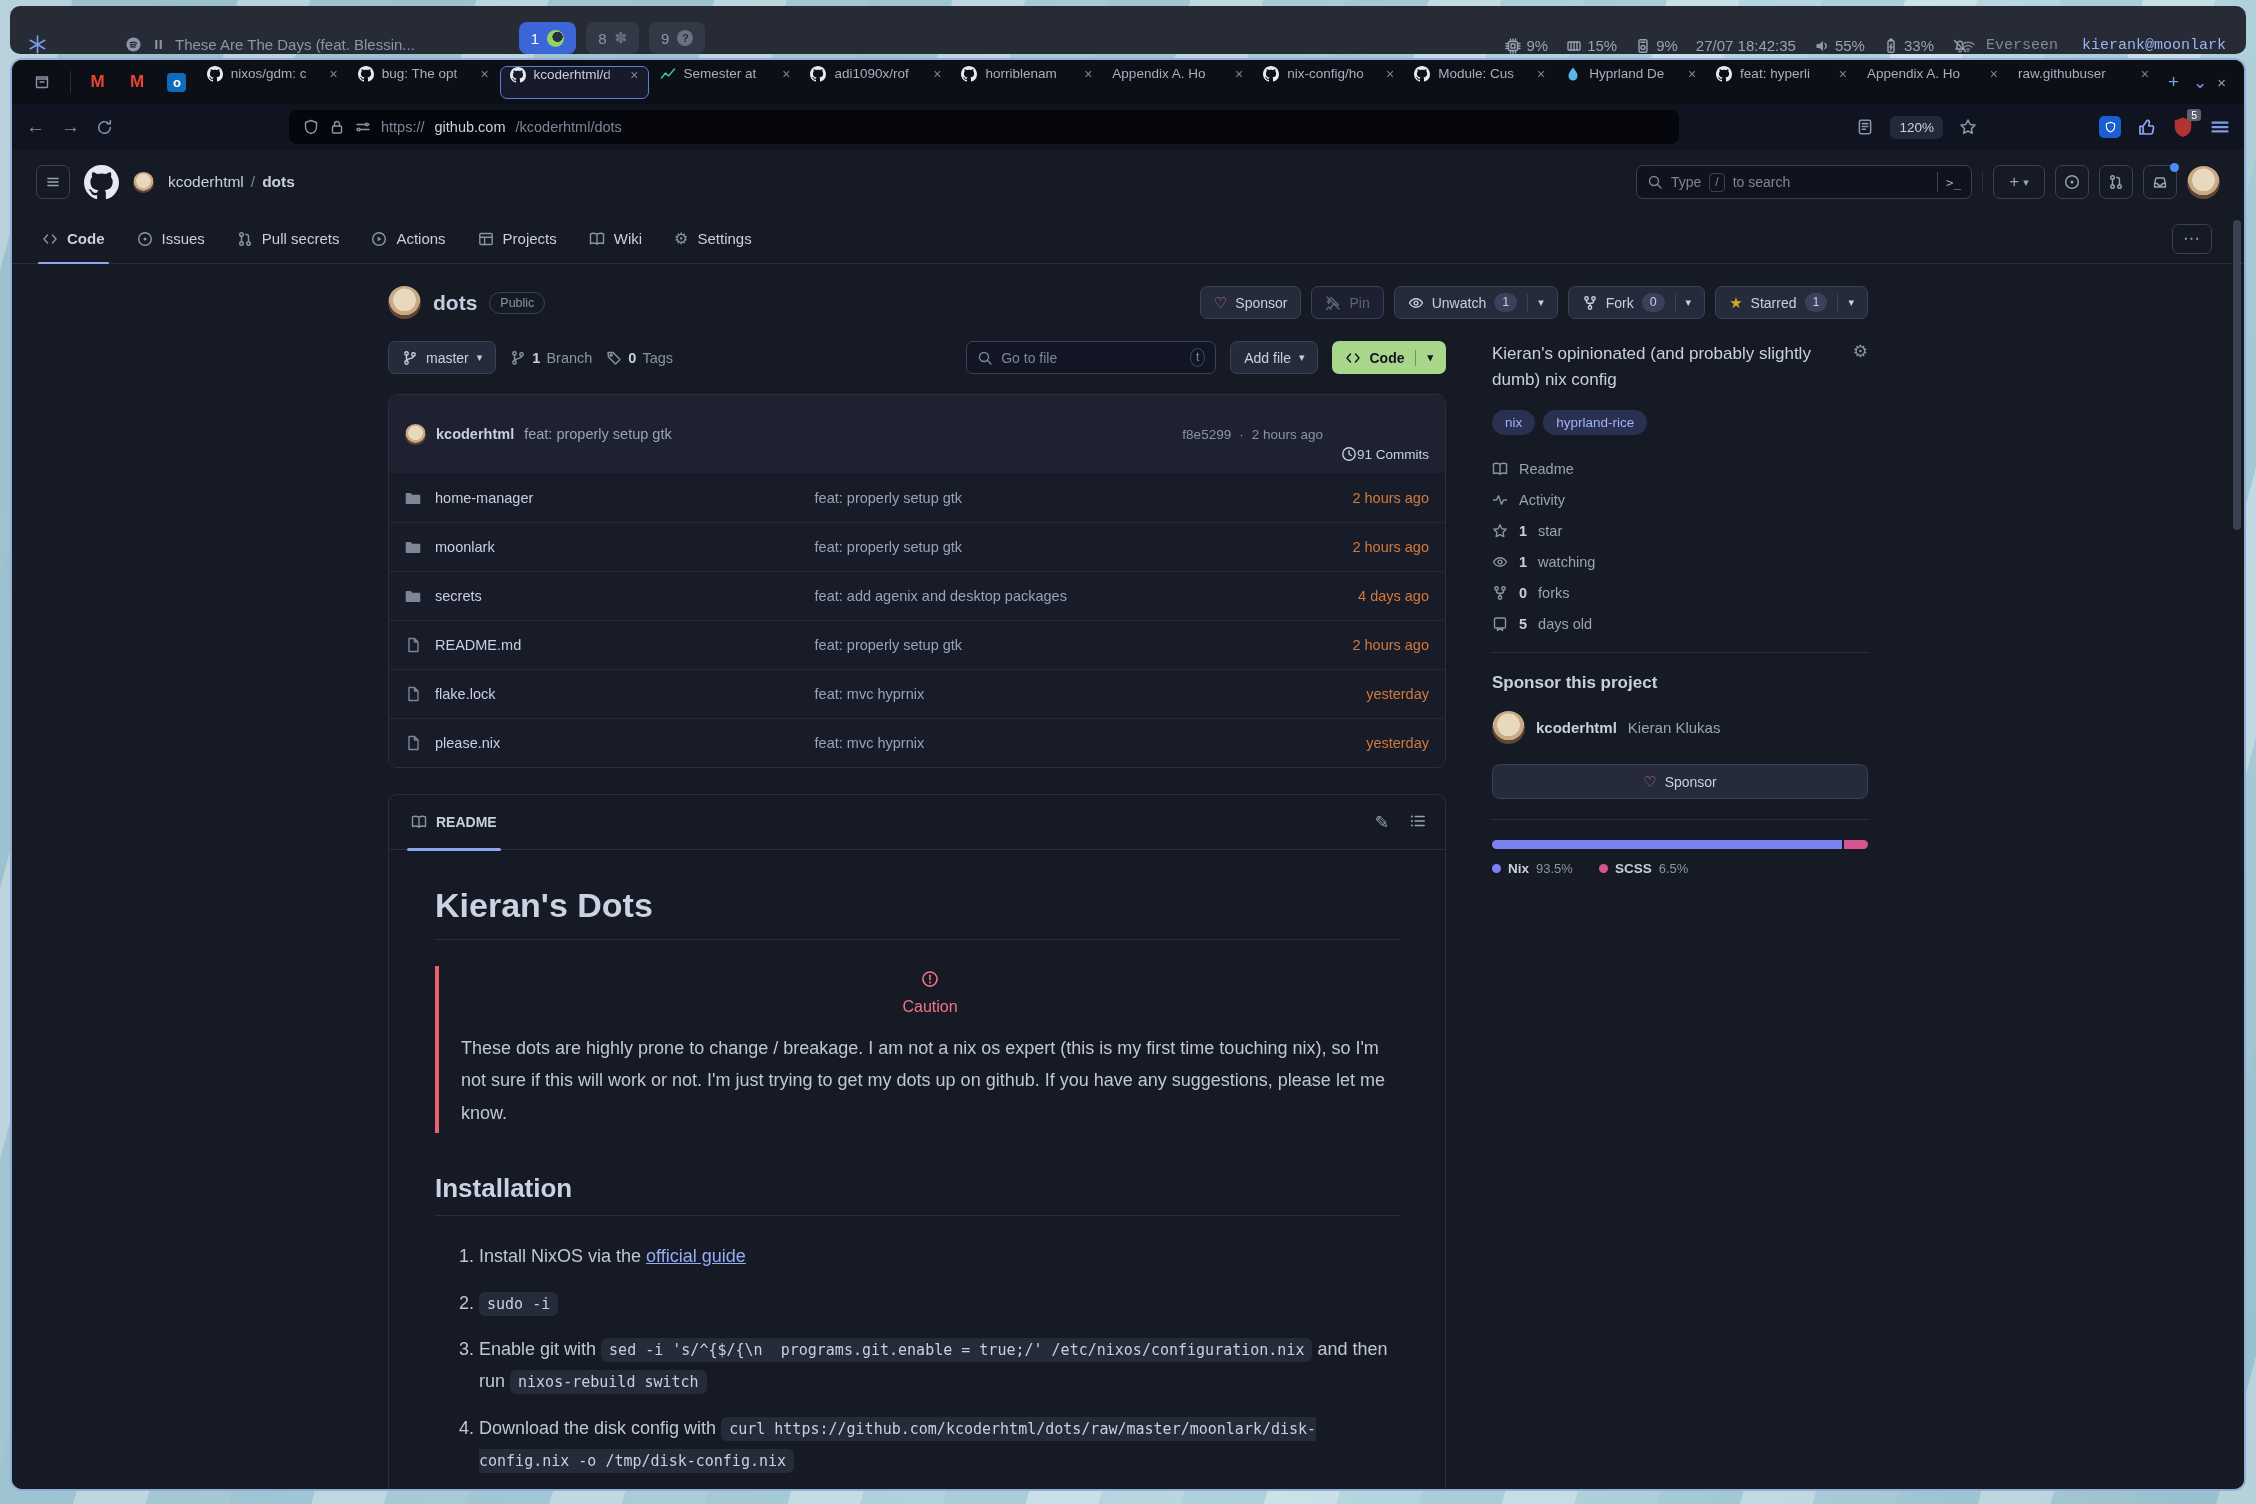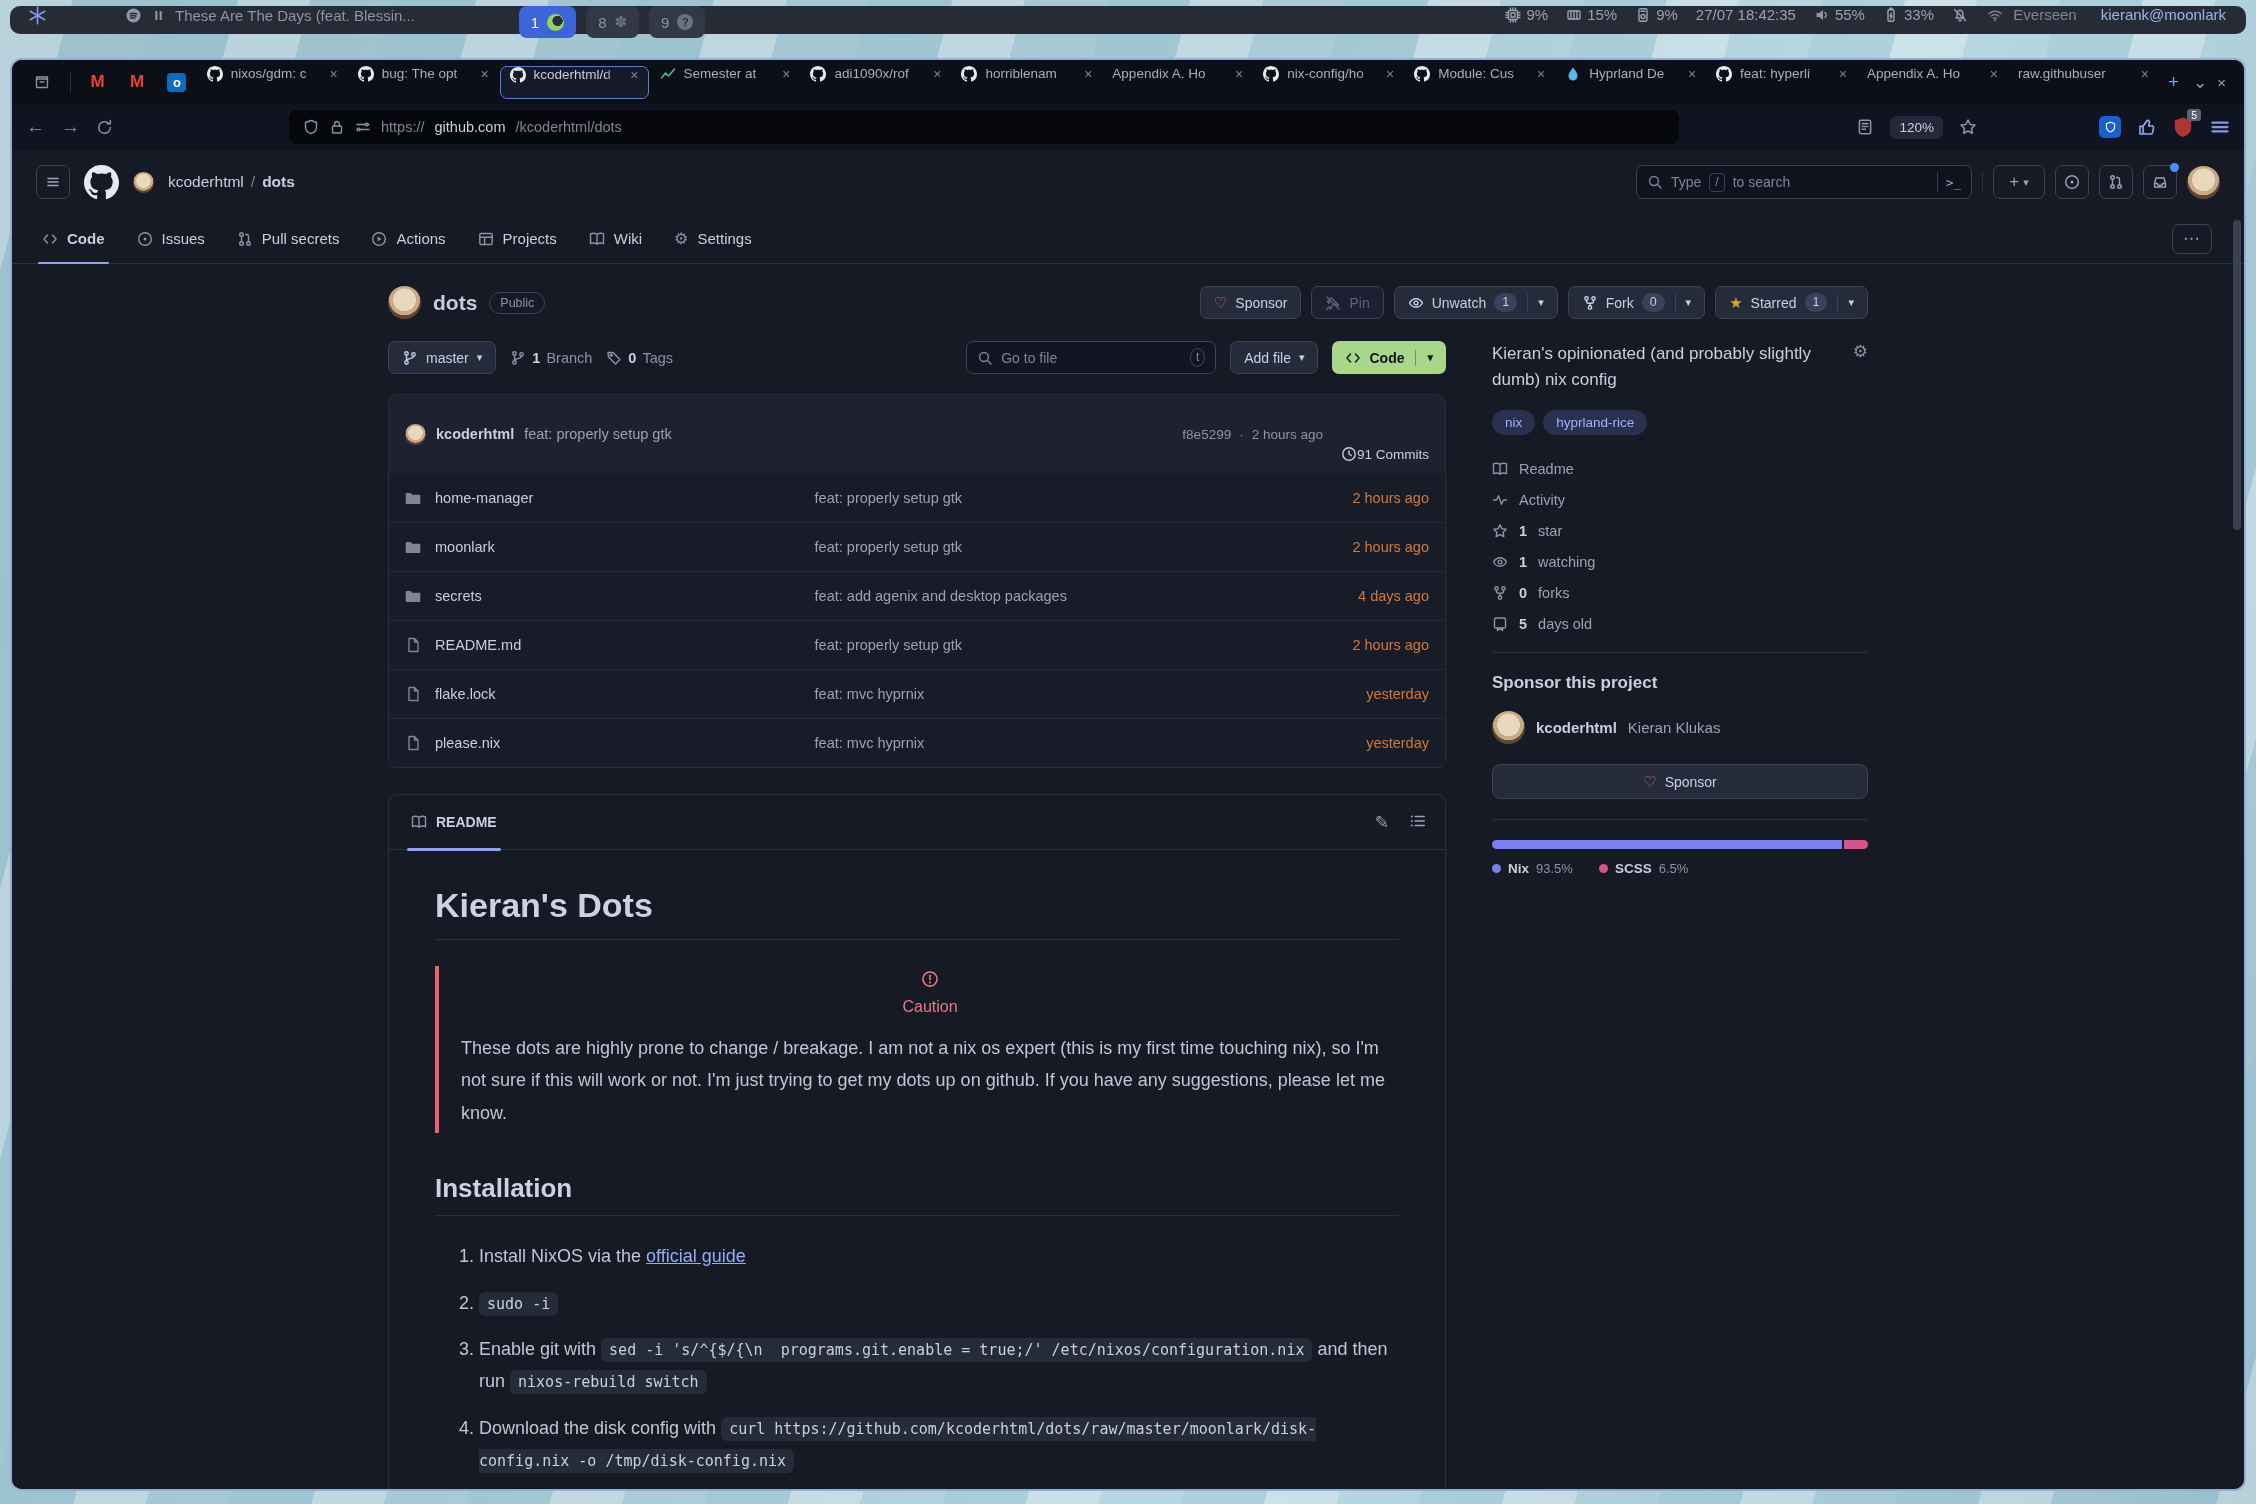--- a/index.html
+++ b/index.html
@@ -12,38 +12,38 @@
     overflow:hidden; position:relative;
     color:#c9cfe0;
   }
   svg { display:block; }
   .oc { width:16px; height:16px; flex:none; }
   .oc path, .oc circle, .oc rect, .oc ellipse { stroke:currentColor; fill:none; stroke-width:1.4; stroke-linecap:round; stroke-linejoin:round; }
   .oc .fill { fill:currentColor; stroke:none; }
 
   
   .statusbar {
-    position:absolute; left:10px; right:10px; top:6px; height:28px;
+    position:absolute; left:10px; right:10px; top:6px; height:48px;
     background:#272b35; border-radius:10px;
-    display:flex; align-items:flex-start; padding:0 18px; gap:14px;
+    display:flex; align-items:flex-end; padding:0 18px; gap:14px;
     color:#99a1b3; font-size:15px;
   }
   .sb-left { display:flex; align-items:center; gap:14px; }
   .nix-logo { color:#7d9ce8; }
   .media { display:flex; align-items:center; gap:10px; margin-left:64px; }
   .media-title { color:#8d95a8; }
   .ws { display:flex; gap:10px; margin-left:90px; }
   .ws-pill { display:flex; align-items:center; gap:8px; height:32px; padding:0 12px; border-radius:8px; background:#333846; color:#8d95a8; font-size:15px; }
   .ws-pill.active { background:#3c66d8; color:#fff; }
   .ws-fav1 { width:17px; height:17px; border-radius:50%; background:radial-gradient(circle at 62% 40%, #2b3040 0 34%, #8fd460 36%); }
   .ws-fav8 { color:#6a7183; font-size:15px; }
   .ws-fav9 { width:16px; height:16px; border-radius:50%; background:#6a7183; color:#272b35; font-size:11px; font-weight:bold; display:flex; align-items:center; justify-content:center; }
   .sb-stats { display:flex; align-items:center; gap:18px; margin-left:auto; margin-right:260px; }
   .stat { display:flex; align-items:center; gap:5px; }
-  .sb-right { display:flex; align-items:center; gap:10px; position:absolute; right:20px; }
+  .sb-right { display:flex; align-items:center; gap:10px; position:absolute; right:20px;font-family:Liberation Mono, monospace; }
   .ssid { color:#7e8698; }
   .userhost { color:#9db4ef; margin-left:14px; }
 
   
   .browser {
     position:absolute; left:10px; right:10px; top:58px; bottom:13px;
     background:#0d0f17; border:2px solid #93aed4; border-radius:12px;
     overflow:hidden; display:flex; flex-direction:column;
   }
   .tabbar { height:44px; display:flex; align-items:center; padding:0 10px; gap:2px; background:#0d0f17; flex:none; }

